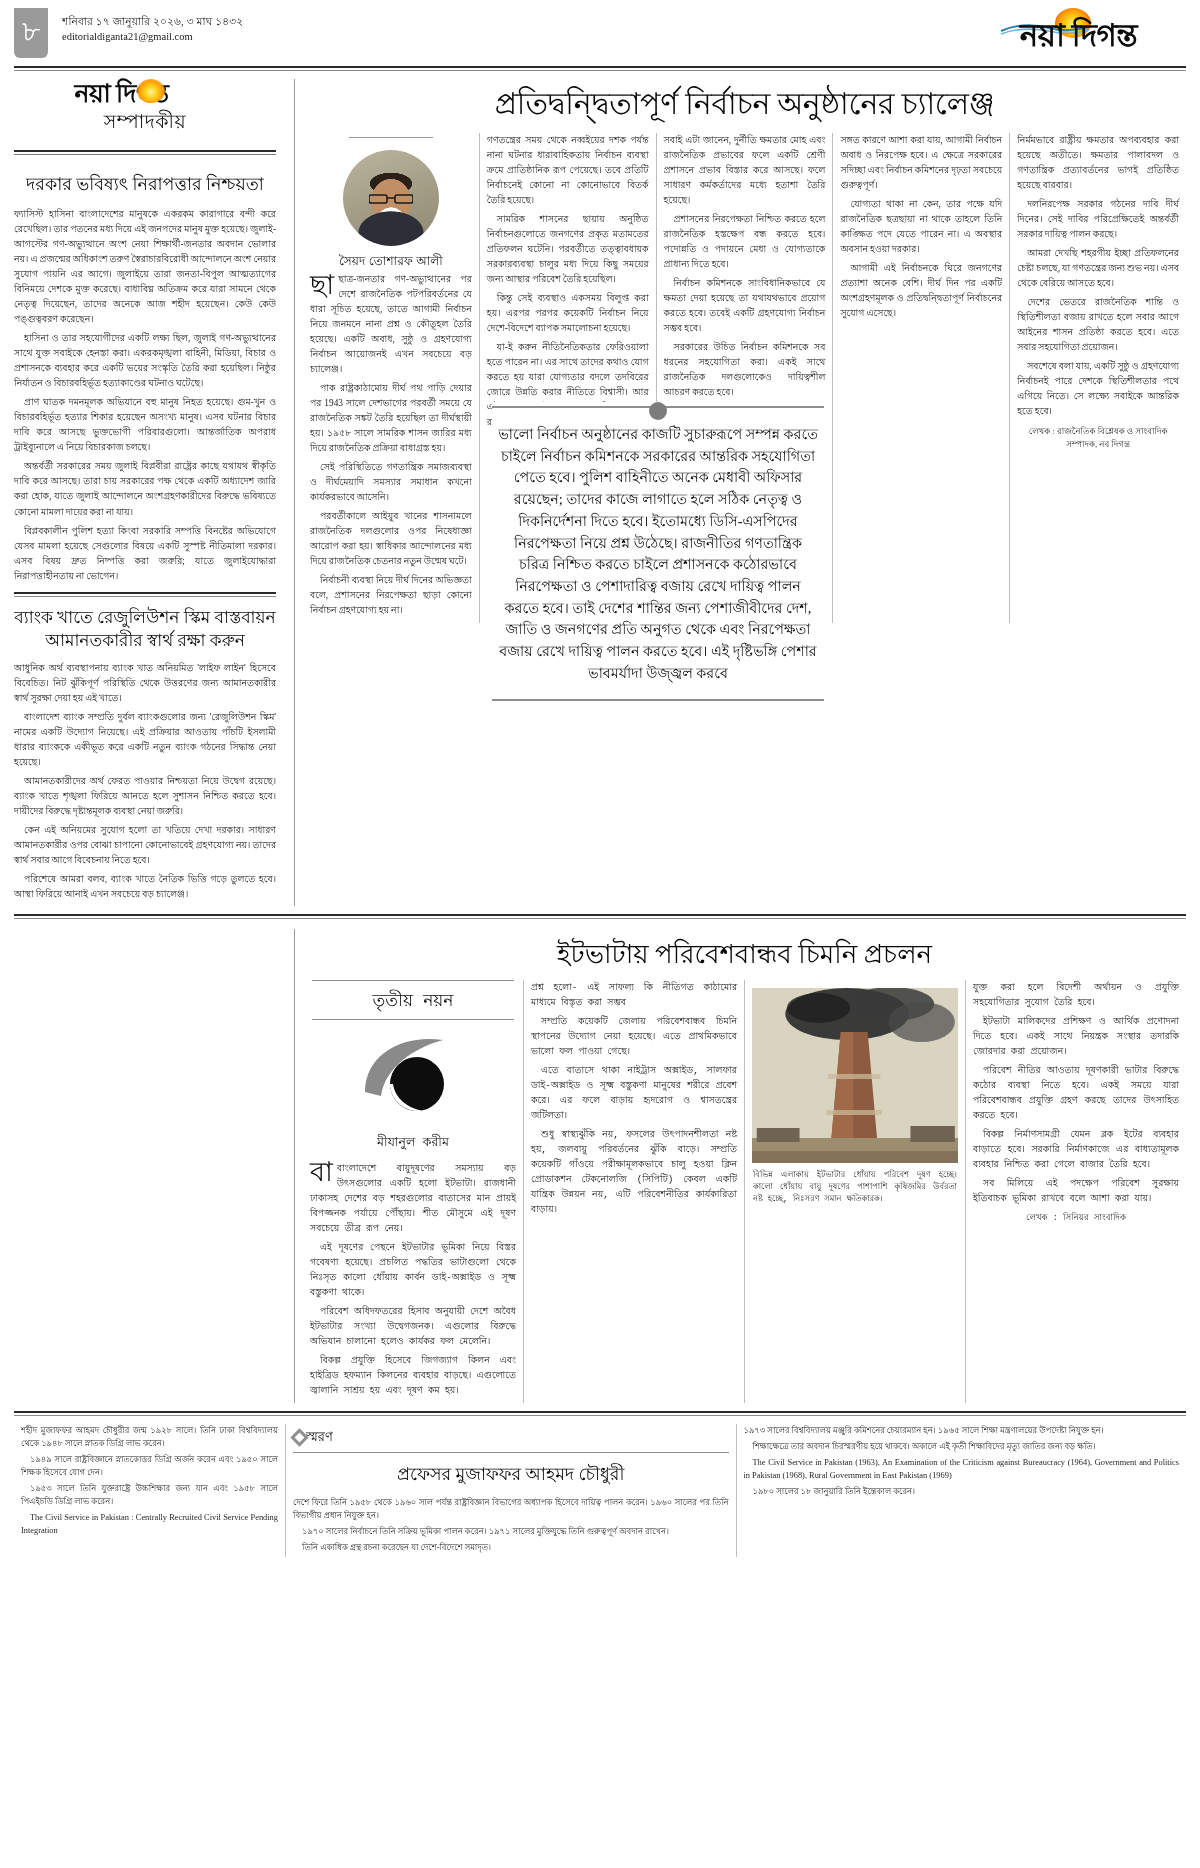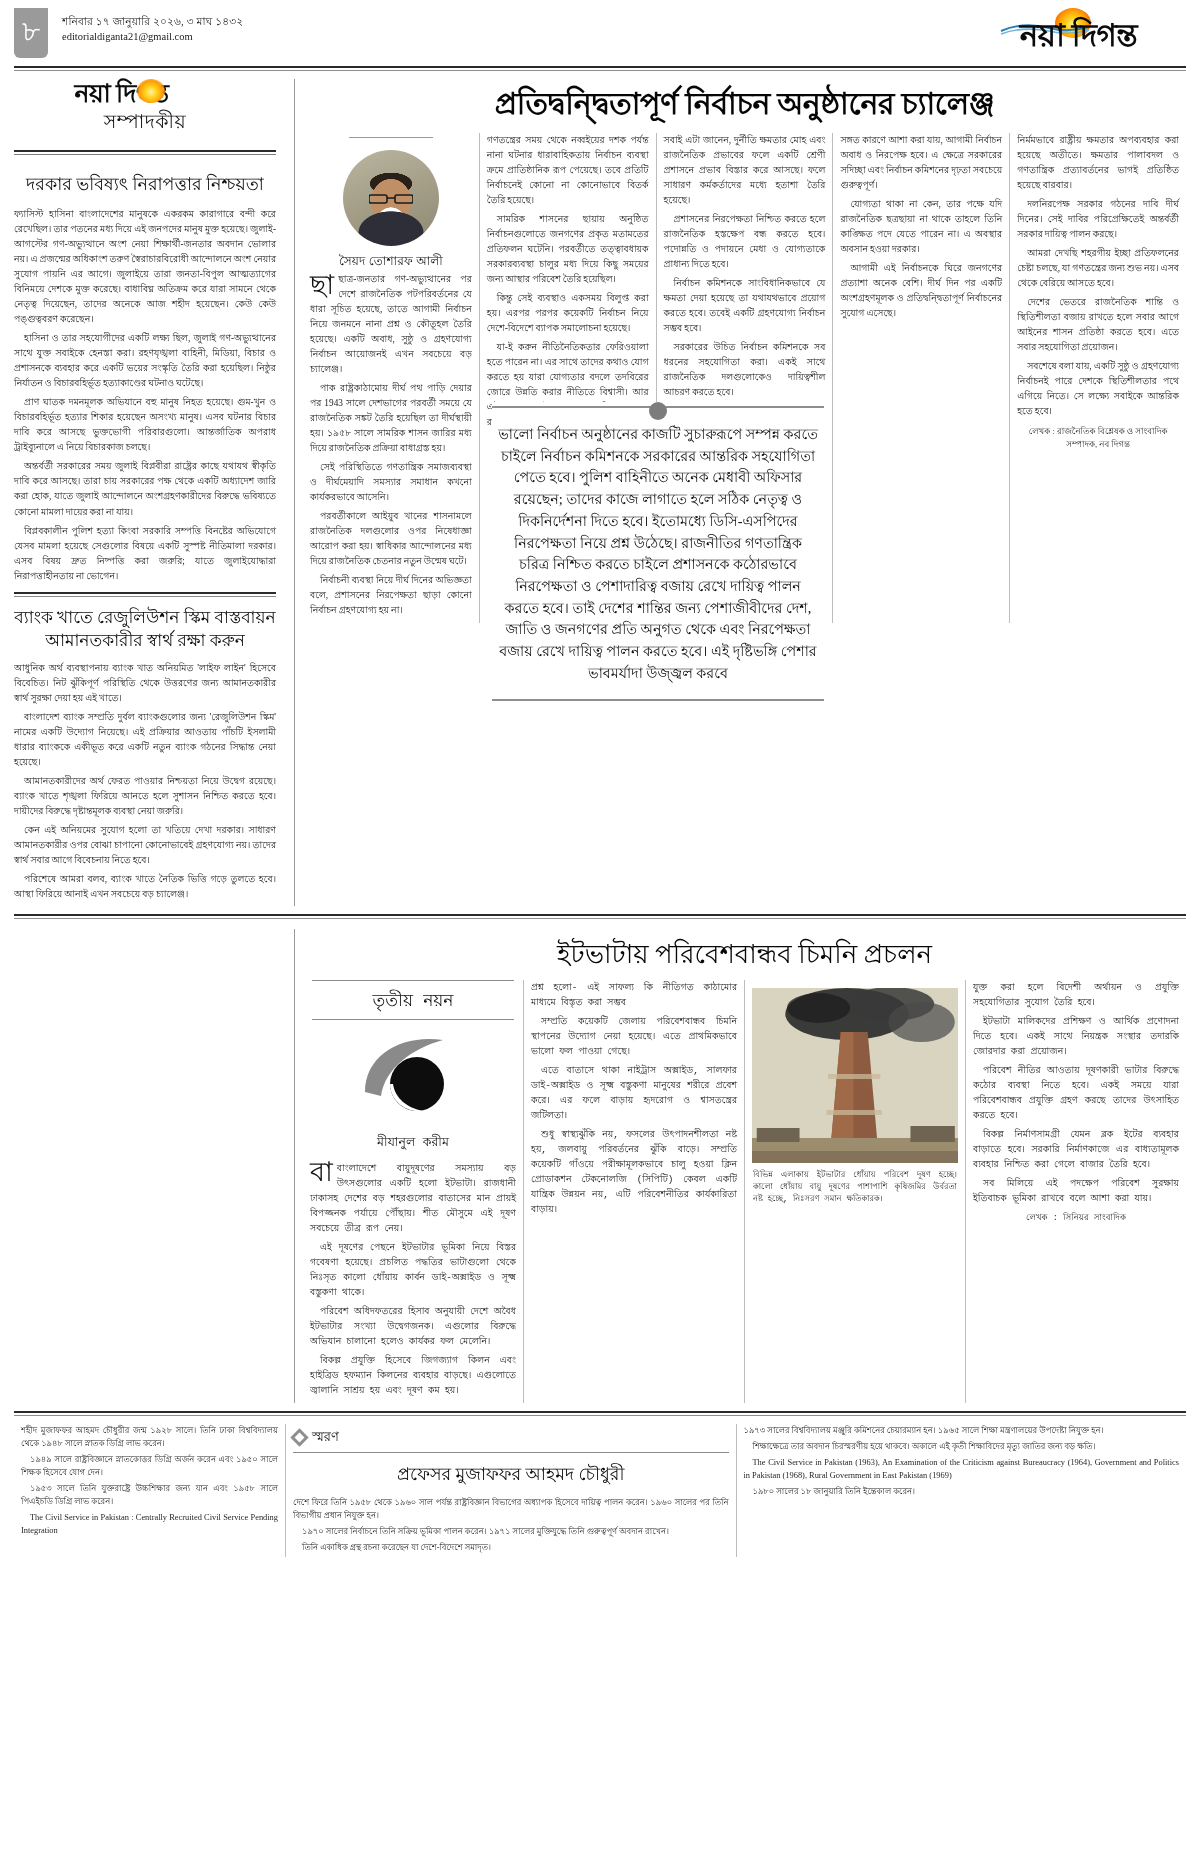--- a/index.html
+++ b/index.html
@@ -72,21 +72,21 @@
   }
 
   
   .bn { text-align: justify; font-size: 9.3px; line-height: 1.62; color: #232323;
         hyphens: auto; word-spacing: -.3px; }
   .bn p { margin-bottom: 4px; text-indent: 10px; }
   .bn p.first { text-indent: 0; }
 
   
   .main-title {
-    text-align: center; font-size: 30px; line-height: 1.25; font-weight: 700;
+    text-align: center; font-size: 30px; line-height: 1.25; font-weight: 400;
     padding: 6px 0 10px; color: #060606; letter-spacing: -.3px;
   }
   .art-cols { display: flex; gap: 0; }
   .art-col { flex: 1 1 0; padding: 0 7px; min-width: 0; border-right: 1px solid #bdbdbd; }
   .art-col:last-child { border-right: 0; }
 
   .byline-block { text-align: center; padding: 0 4px; }
   .byline-rule { border-top: 1px solid #9a9a9a; width: 55%; margin: 4px auto 12px; }
   .author-photo {
     width: 96px; height: 96px; border-radius: 50%; margin: 0 auto 6px;
@@ -148,21 +148,21 @@
     width: 100%; height: 175px; margin: 8px 0 4px; position: relative; overflow: hidden;
     background: linear-gradient(#cfcbb6 0%, #d6d2bd 46%, #b9a98c 60%, #a08f72 100%);
   }
   .kiln-caption { font-size: 8.2px; line-height: 1.45; text-align: justify; color: #2b2b2b; padding: 2px 1px; }
 
   
   .footer-row { display: flex; margin-top: 8px; }
   .foot-col { padding: 0 7px; min-width: 0; border-right: 1px solid #bdbdbd; }
   .foot-col:last-child { border-right: 0; }
 
-  .memo-head { display: flex; align-items: center; gap: 6px; padding: 3px 0 4px; }
+  .memo-head { display: flex; align-items: center; padding: 3px 0 4px; }
   .memo-diamond {
     width: 13px; height: 13px; background: #8f8f8f; transform: rotate(45deg);
     position: relative;
   }
   .memo-diamond::after {
     content: ""; position: absolute; inset: 3px; background: #ffffff;
   }
   .memo-label { font-size: 13px; color: #111; }
   .memo-rule { border-top: 1px solid #8b8b8b; }
   .memo-title { text-align: center; font-size: 17.5px; padding: 8px 0 6px; color: #0b0b0b; }
@@ -211,21 +211,21 @@
       </div>
       <div class="ed-rule"></div>
       <div class="ed-rule-thin"></div>
 
       <div class="ed-head">
         <div>দরকার ভবিষ্যৎ নিরাপত্তার নিশ্চয়তা</div>
       </div>
 
       <div class="bn">
         <p class="first">ফ্যাসিস্ট হাসিনা বাংলাদেশের মানুষকে একরকম কারাগারে বন্দী করে রেখেছিল। তার পতনের মধ্য দিয়ে এই জনপদের মানুষ মুক্ত হয়েছে। জুলাই-আগস্টের গণ-অভ্যুত্থানে অংশ নেয়া শিক্ষার্থী-জনতার অবদান ভোলার নয়। এ প্রজন্মের অধিকাংশ তরুণ স্বৈরাচারবিরোধী আন্দোলনে অংশ নেয়ার সুযোগ পায়নি এর আগে। জুলাইয়ে তারা জনতা-বিপুল আত্মত্যাগের বিনিময়ে দেশকে মুক্ত করেছে। বাধাবিঘ্ন অতিক্রম করে যারা সামনে থেকে নেতৃত্ব দিয়েছেন, তাদের অনেকে আজ শহীদ হয়েছেন। কেউ কেউ পঙ্গুত্ববরণ করেছেন।</p>
-        <p>হাসিনা ও তার সহযোগীদের একটি লক্ষ্য ছিল, জুলাই গণ-অভ্যুত্থানের সাথে যুক্ত সবাইকে হেনস্তা করা। রহণযৃঙ্খলা বাহিনী, মিডিয়া, বিচার ও প্রশাসনকে ব্যবহার করে একটি ভয়ের সংস্কৃতি তৈরি করা হয়েছিল। নিষ্ঠুর নির্যাতন ও বিচারবহির্ভূত হত্যাকাণ্ডের ঘটনাও ঘটেছে।</p>
+        <p>হাসিনা ও তার সহযোগীদের একটি লক্ষ্য ছিল, জুলাই গণ-অভ্যুত্থানের সাথে যুক্ত সবাইকে হেনস্তা করা। একরকমৃঙ্খলা বাহিনী, মিডিয়া, বিচার ও প্রশাসনকে ব্যবহার করে একটি ভয়ের সংস্কৃতি তৈরি করা হয়েছিল। নিষ্ঠুর নির্যাতন ও বিচারবহির্ভূত হত্যাকাণ্ডের ঘটনাও ঘটেছে।</p>
         <p>প্রাণ ঘাতক দমনমূলক অভিযানে বহু মানুষ নিহত হয়েছে। গুম-খুন ও বিচারবহির্ভূত হত্যার শিকার হয়েছেন অসংখ্য মানুষ। এসব ঘটনার বিচার দাবি করে আসছে ভুক্তভোগী পরিবারগুলো। আন্তর্জাতিক অপরাধ ট্রাইব্যুনালে এ নিয়ে বিচারকাজ চলছে।</p>
         <p>অন্তর্বর্তী সরকারের সময় জুলাই বিপ্লবীরা রাষ্ট্রের কাছে যথাযথ স্বীকৃতি দাবি করে আসছে। তারা চায় সরকারের পক্ষ থেকে একটি অধ্যাদেশ জারি করা হোক, যাতে জুলাই আন্দোলনে অংশগ্রহণকারীদের বিরুদ্ধে ভবিষ্যতে কোনো মামলা দায়ের করা না যায়।</p>
         <p>বিপ্লবকালীন পুলিশ হত্যা কিংবা সরকারি সম্পত্তি বিনষ্টের অভিযোগে যেসব মামলা হয়েছে সেগুলোর বিষয়ে একটি সুস্পষ্ট নীতিমালা দরকার। এসব বিষয় দ্রুত নিষ্পত্তি করা জরুরি; যাতে জুলাইযোদ্ধারা নিরাপত্তাহীনতায় না ভোগেন।</p>
       </div>
 
       <div class="hr-sec"></div>
       <div class="hr-sec-thin"></div>
 
       <div class="ed-head2">
         <div>ব্যাংক খাতে রেজুলিউশন স্কিম বাস্তবায়ন</div>

